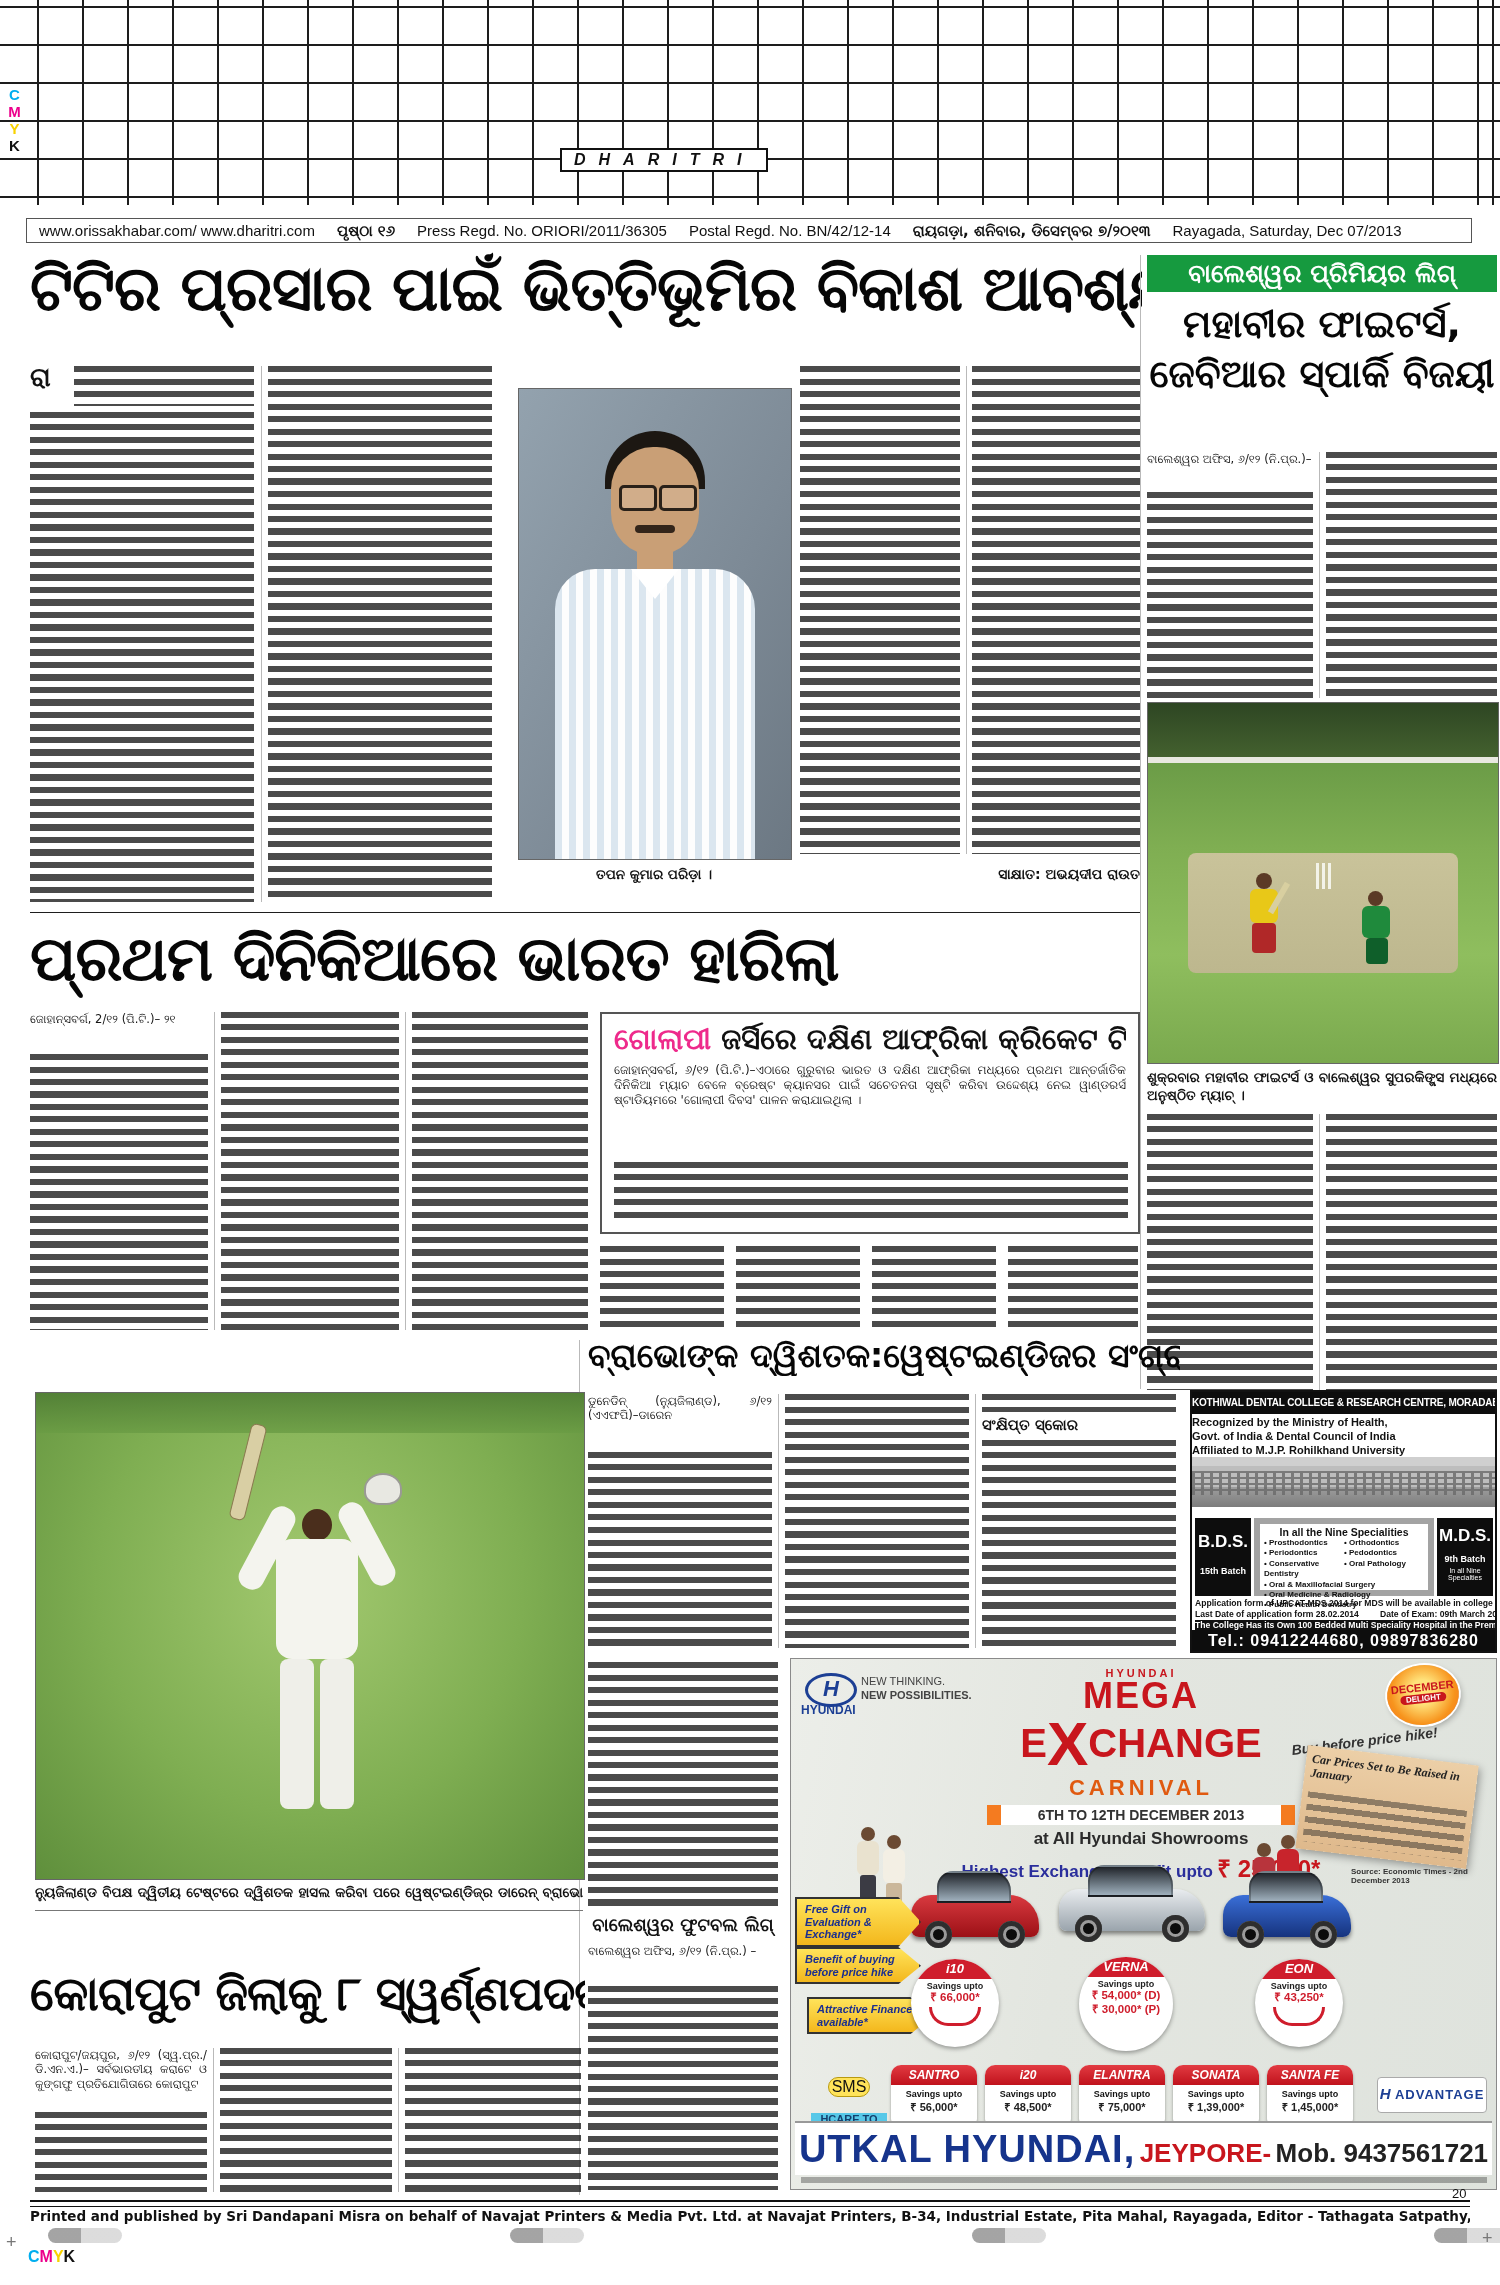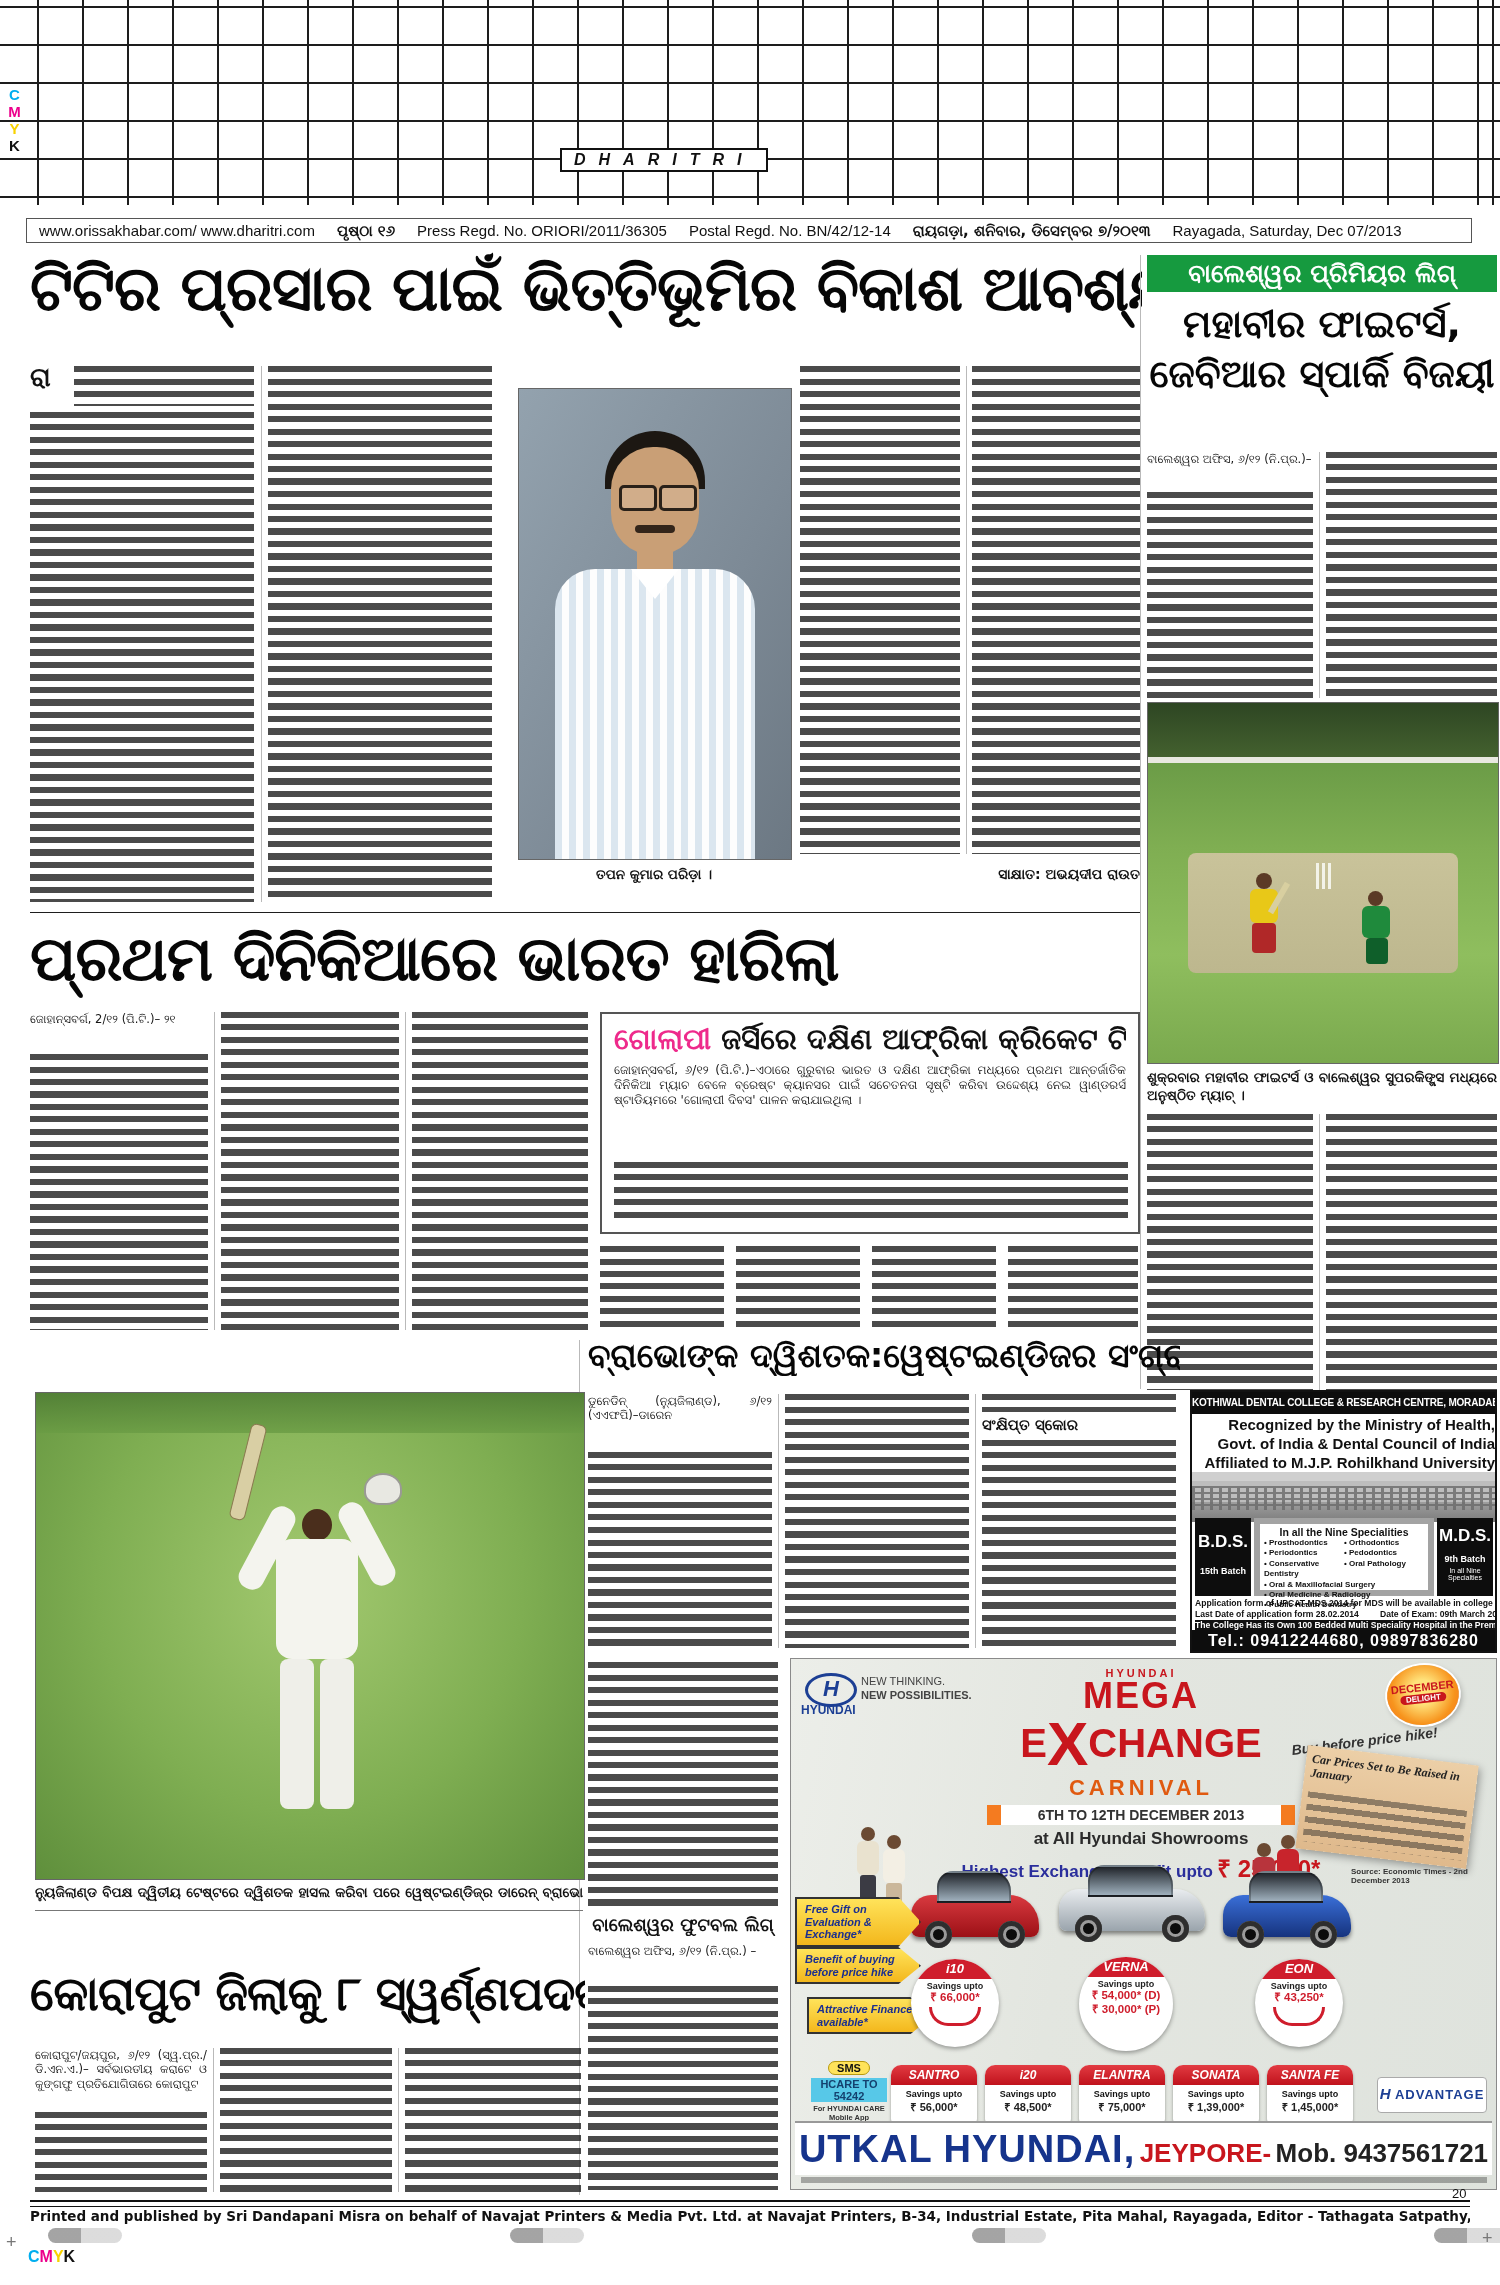--- a/index.html
+++ b/index.html
@@ -39,21 +39,21 @@
   .photo{position:absolute;overflow:hidden}
   .p-man{background:linear-gradient(120deg,#93a2ae,#7d8a96 60%,#6c7883)}
   .p-field{background:linear-gradient(#5d8f3f,#7fae52 40%,#8fbe5e 70%,#7aa94e)}
   .mini{position:absolute}
   .head{position:absolute;border-radius:50%;background:#5b3a26}
   .stumps i{position:absolute;width:3px;height:26px;background:#f3f3e9;display:block}
 
   
   .dk{position:absolute;left:1190px;top:1390px;width:307px;height:263px;border:2px solid #111;background:#fff;box-sizing:border-box;font-family:"Liberation Sans",sans-serif}
   .dk-bar{background:#0d0d0d;color:#fff;font-weight:bold;text-align:center}
-  .dk-rec{font-weight:bold;font-size:15px;line-height:1.25;text-align:right;color:#111}
+  .dk-rec{font-weight:bold;font-size:11px;line-height:1.25;text-align:left;color:#111}
   .dk-build{height:50px;background:linear-gradient(#cfcfcf 0 18%,#bdbdbd 18% 60%,#9e9e9e 60%,#7c7c7c);position:relative}
   .dk-build:before{content:"";position:absolute;left:0;right:0;top:14px;height:24px;
     background-image:repeating-linear-gradient(to right,#6a6a6a 0 3px,transparent 3px 9px),repeating-linear-gradient(to bottom,#6a6a6a 0 2px,transparent 2px 6px);opacity:.8}
   .dk-deg{background:#0d0d0d;color:#fff;text-align:center;position:absolute;box-sizing:border-box}
   .dk-spec{position:absolute;border:6px solid #a3a3a3;border-radius:0;padding:2px 4px;box-sizing:border-box}
   .dk-spec .t{font-weight:bold;font-size:10.5px;text-align:center}
   .dk-spec .i{font-size:8px;font-weight:bold;line-height:1.3}
   .dk-spec .i:before{content:"• "}
   .dk-note{font-size:8.6px;font-weight:bold;line-height:1.35;color:#111}
 
@@ -377,21 +377,21 @@
         <div class="sl">Savings upto</div>
         <div class="pr">₹ 1,39,000*</div>
       </div>
     <div class="pill" style="left:476px;top:406px">
       <div class="mt">SANTA FE</div>
         <div class="sl">Savings upto</div>
         <div class="pr">₹ 1,45,000*</div>
       </div>
 
     <div class="abs" style="left:20px;top:402px;width:76px;text-align:center">
-      <div style="background:#ffe35a;border:1px solid #b89a10;border-radius:10px;width:40px;margin:0 auto;font-size:11px;font-weight:bold">SMS</div>
+      <div style="background:#ffe35a;border:1px solid #b89a10;border-radius:10px;width:40px;margin:16px auto;font-size:16px;font-weight:normal">SMS</div>
       <div style="background:#57c8e8;color:#14406e;font-size:11px;font-weight:bold;margin-top:3px">HCARE TO 54242</div>
       <div style="font-size:7.5px;font-weight:bold;color:#333;margin-top:2px">For HYUNDAI CARE Mobile App</div>
     </div>
     <div class="abs" style="left:586px;top:418px;width:108px;height:34px;background:#fff;border:1px solid #aaa;border-radius:4px;text-align:center;line-height:32px">
       <span style="color:#1c3f94;font-weight:bold;font-style:italic;font-size:15px">H</span>
       <span style="color:#1c3f94;font-weight:bold;font-size:13px;letter-spacing:1px">ADVANTAGE</span>
     </div>
 
     <div class="abs" style="left:4px;top:462px;width:697px;height:52px;background:#fff;border-top:2px solid #999;text-align:center;line-height:52px;white-space:nowrap">
       <span style="font-size:38px;font-weight:bold;color:#16348c;letter-spacing:1px">UTKAL HYUNDAI,</span>

